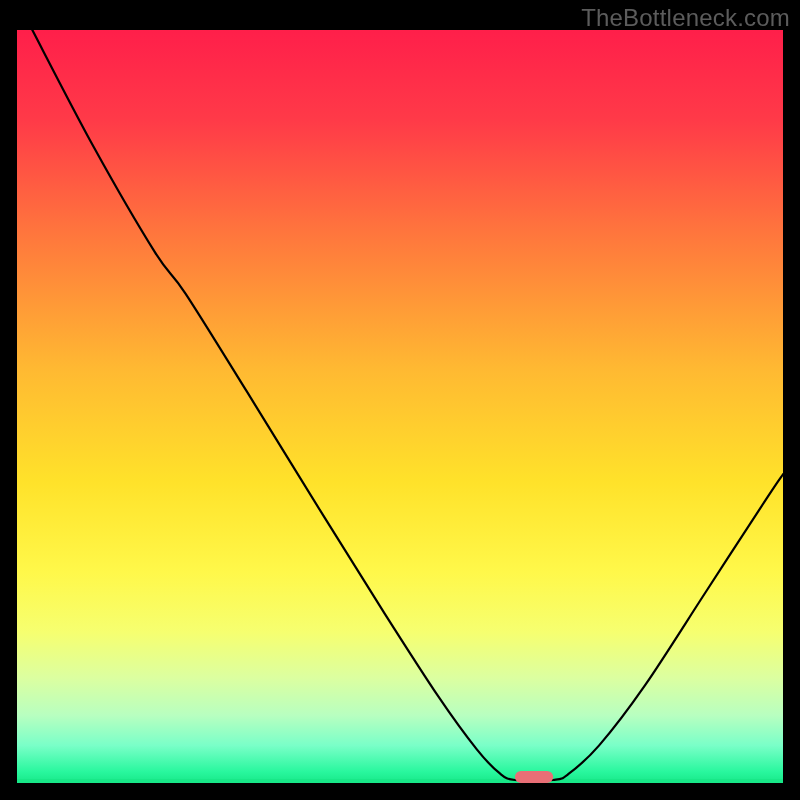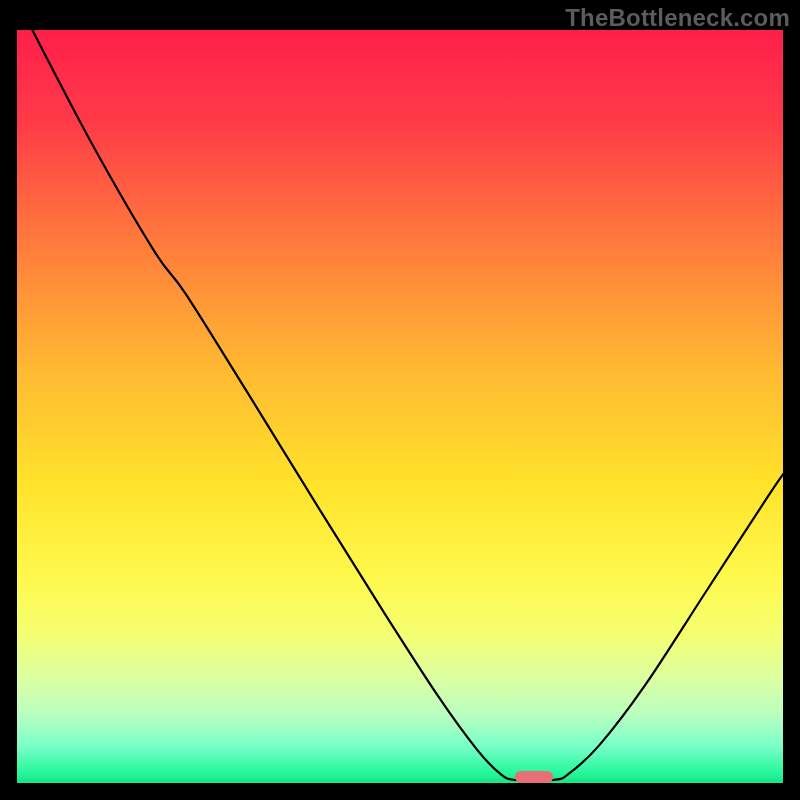--- a/index.html
+++ b/index.html
@@ -16,21 +16,21 @@
     width: 800px;
     height: 800px;
     background: #000000;
   }
   .watermark {
     position: absolute;
     top: 4px;
     right: 10px;
     color: #5c5c5c;
     font-size: 24px;
-    font-weight: 700;
+    font-weight: 400;
     letter-spacing: 0.2px;
     z-index: 30;
   }
   .plot-wrapper {
     position: absolute;
     left: 17px;
     top: 30px;
     width: 766px;
     height: 753px;
   }

